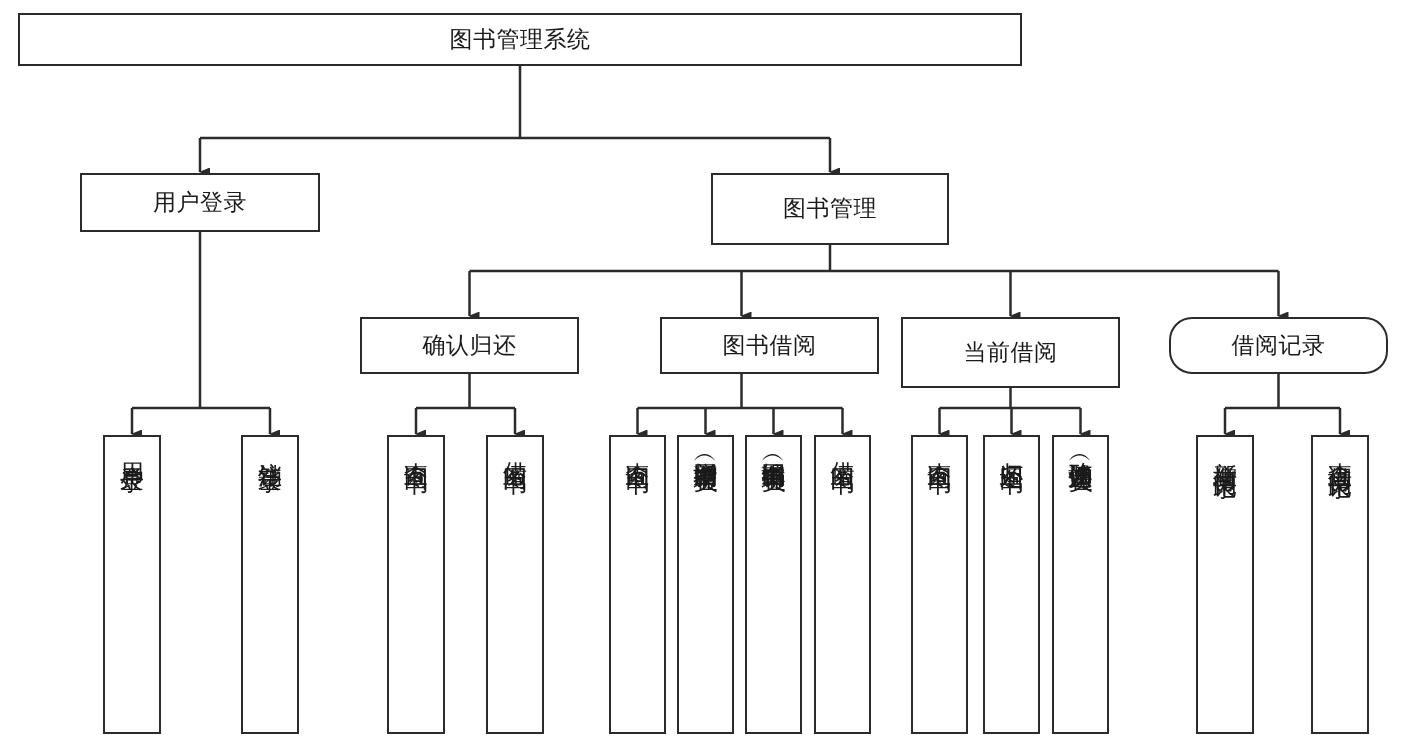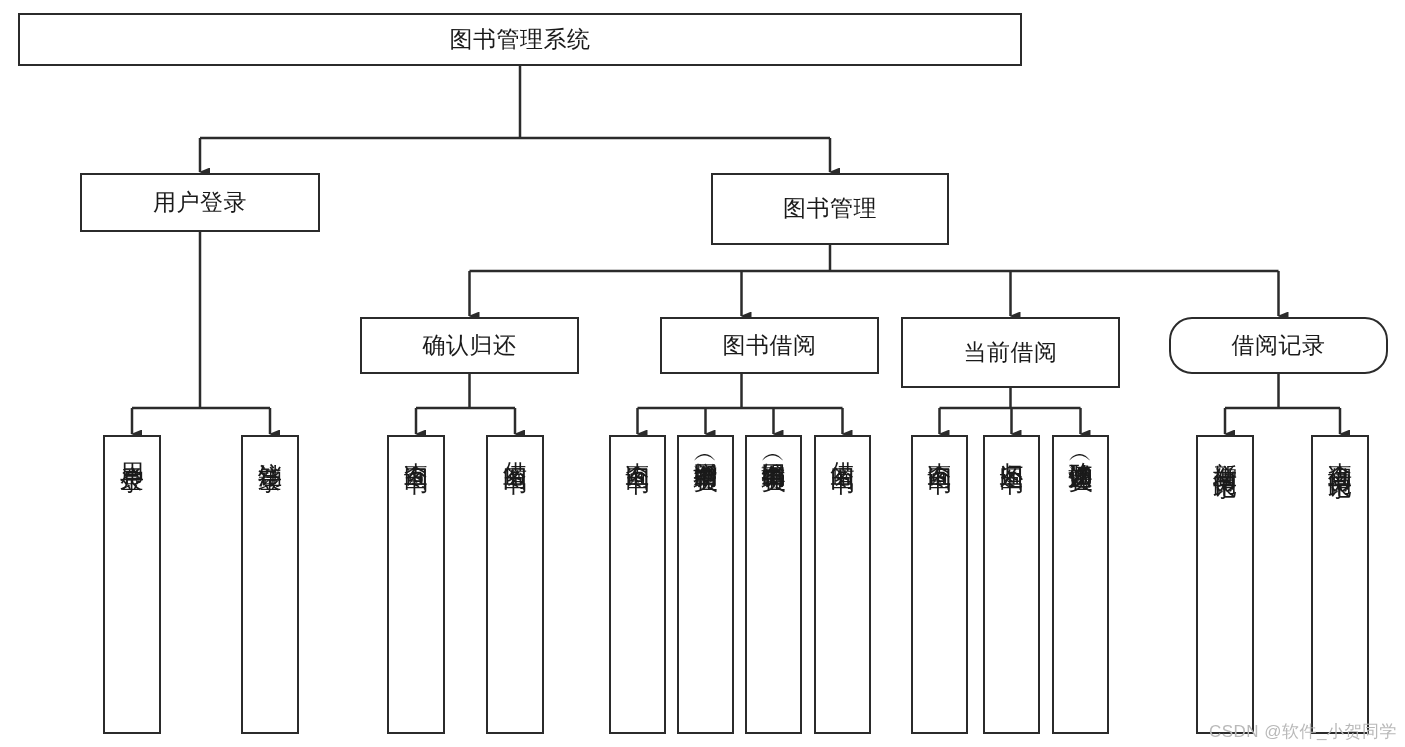--- a/index.html
+++ b/index.html
@@ -183,14 +183,13 @@
         <span class="node-label">确认归还（管理员）</span>
       </div>
       <div class="node leaf" style="left: 1196px; top: 435px; width: 58px; height: 299px;">
         <span class="node-label">新增借阅记录</span>
       </div>
       <div class="node leaf" style="left: 1311px; top: 435px; width: 58px; height: 299px;">
         <span class="node-label">查询借阅记录</span>
       </div>
     </div>
 
-  <div id="watermark">CSDN @软件_小贺同学</div>
 </div>
 
 </body></html>

